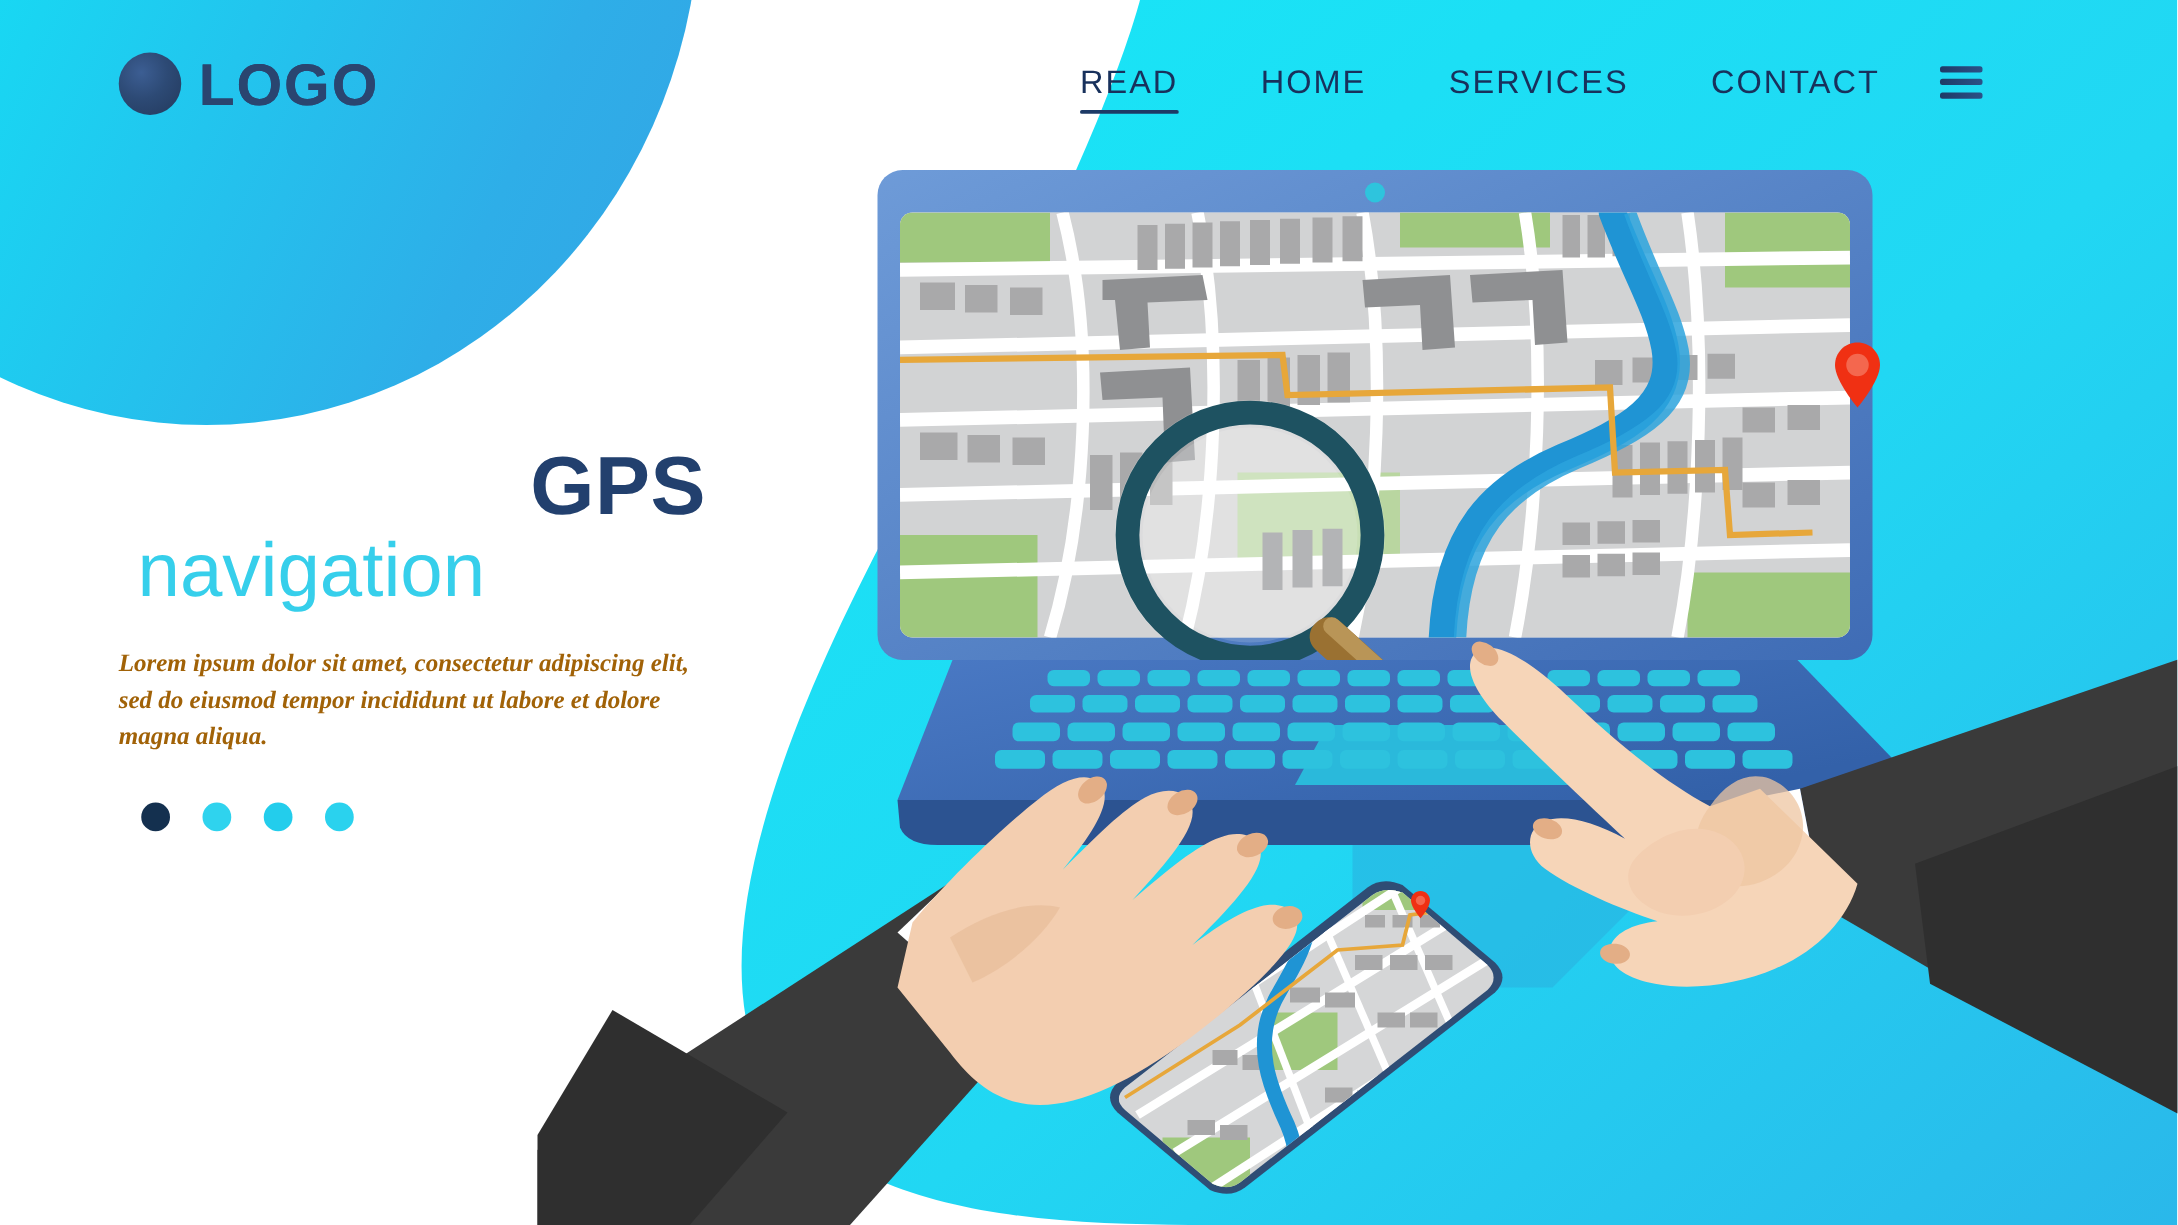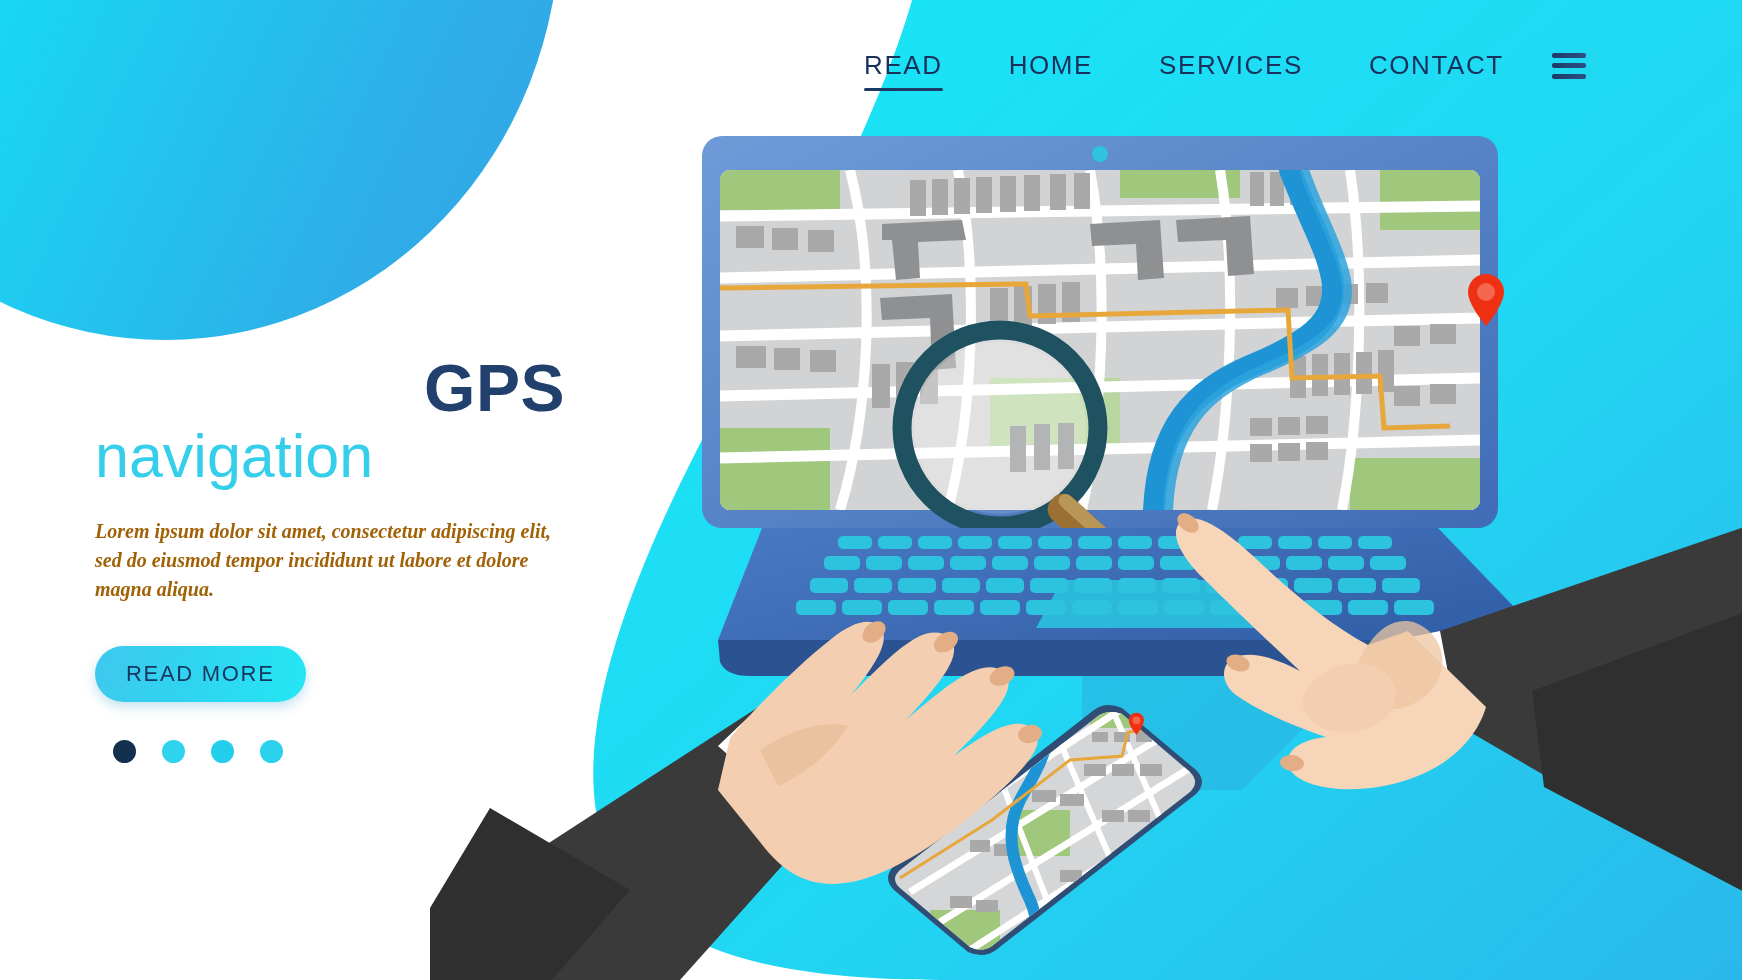--- a/index.html
+++ b/index.html
@@ -65,21 +65,21 @@
   }
 
   
   .hero { position:absolute; left:95px; top:355px; z-index:6; width:470px; }
   .hero h1 {
     font-size:66px; font-weight:700; letter-spacing:0.5px;
     color:#22406e; line-height:1.02;text-align:right;
   }
   .hero h2 {
     font-size:61px; font-weight:400; letter-spacing:0px;
-    color:#36cfeb; line-height:1.08; margin-top:2px;
+    color:#36cfeb; line-height:1.08; margin-top:2px;margin-left:15px;
   }
   .hero p {
     margin-top:27px; font-size:20px; font-style:italic;
     color:#a16207; line-height:1.45; max-width:460px;
     font-family:"Liberation Serif", serif; font-weight:600;
   }
   .read-more {
     margin-top:42px; display:inline-block;
     padding:15px 31px; border:0; border-radius:30px;
     background:linear-gradient(100deg,#3fc8ef 0%, #2fd4f0 45%, #24e6f4 100%);
@@ -111,38 +111,41 @@
       </linearGradient>
     </defs>
     <path d="M1160,0 L330,0 C330,0 300,120 180,330 C60,540 -40,760 40,880
              C110,985 300,980 420,980 L1160,980 Z" fill="url(#gCyan)"></path>
 
     <path d="M500,185 L760,185 L760,690 L660,790 L500,790 Z" fill="#2aaede" opacity="0.55"></path>
   </svg>
 
   <div class="bg-blob"></div>
 
+  <div class="logo-wrap">
+    <div class="logo-dot"></div>
+    <div class="logo-text">LOGO</div>
+  </div>
 
   <nav class="nav">
     <a class="nav-item active">READ</a>
     <a class="nav-item">HOME</a>
     <a class="nav-item">SERVICES</a>
     <a class="nav-item">CONTACT</a>
     <div class="burger">
       <span></span>
         <span></span>
         <span></span>
     </div>
   </nav>
 
   <div class="hero">
     <h1>GPS</h1>
     <h2>navigation</h2>
     <p>Lorem ipsum dolor sit amet, consectetur adipiscing elit, sed do eiusmod tempor incididunt ut labore et dolore magna aliqua.</p>
-    <button class="read-more">READ MORE</button>
     <div class="dots">
       <span class="dot" style="background:#14304f"></span>
       <span class="dot" style="background: rgb(47, 211, 238);"></span>
       <span class="dot" style="background: rgb(35, 205, 236);"></span>
       <span class="dot" style="background: rgb(42, 210, 238);"></span>
     </div>
   </div>
 
   <svg id="laptop" viewBox="0 0 880 560">
     <defs>

